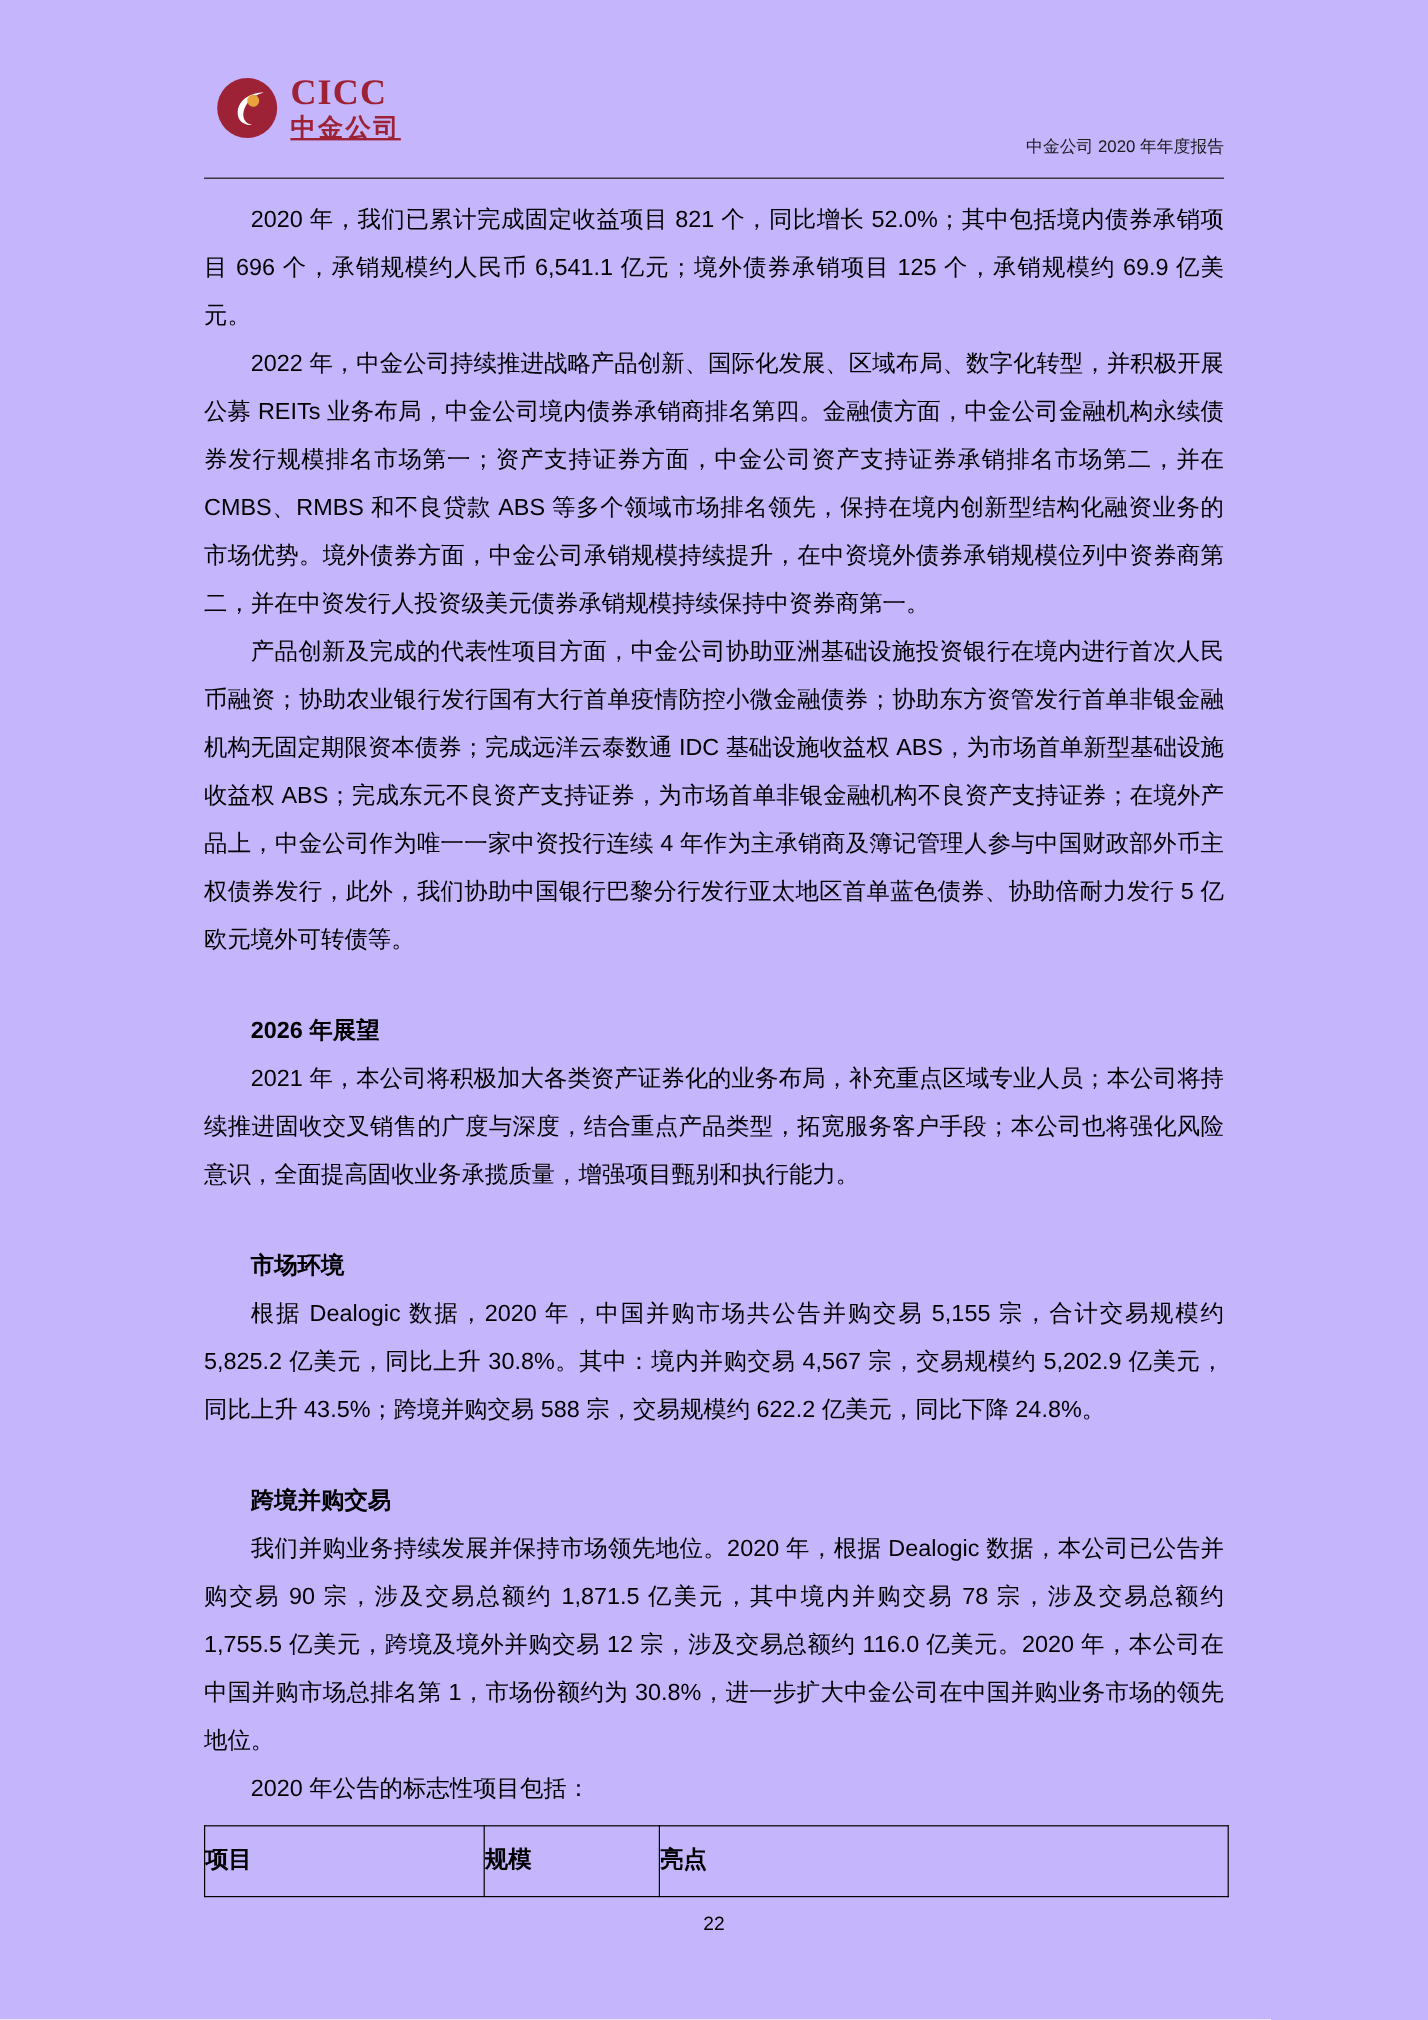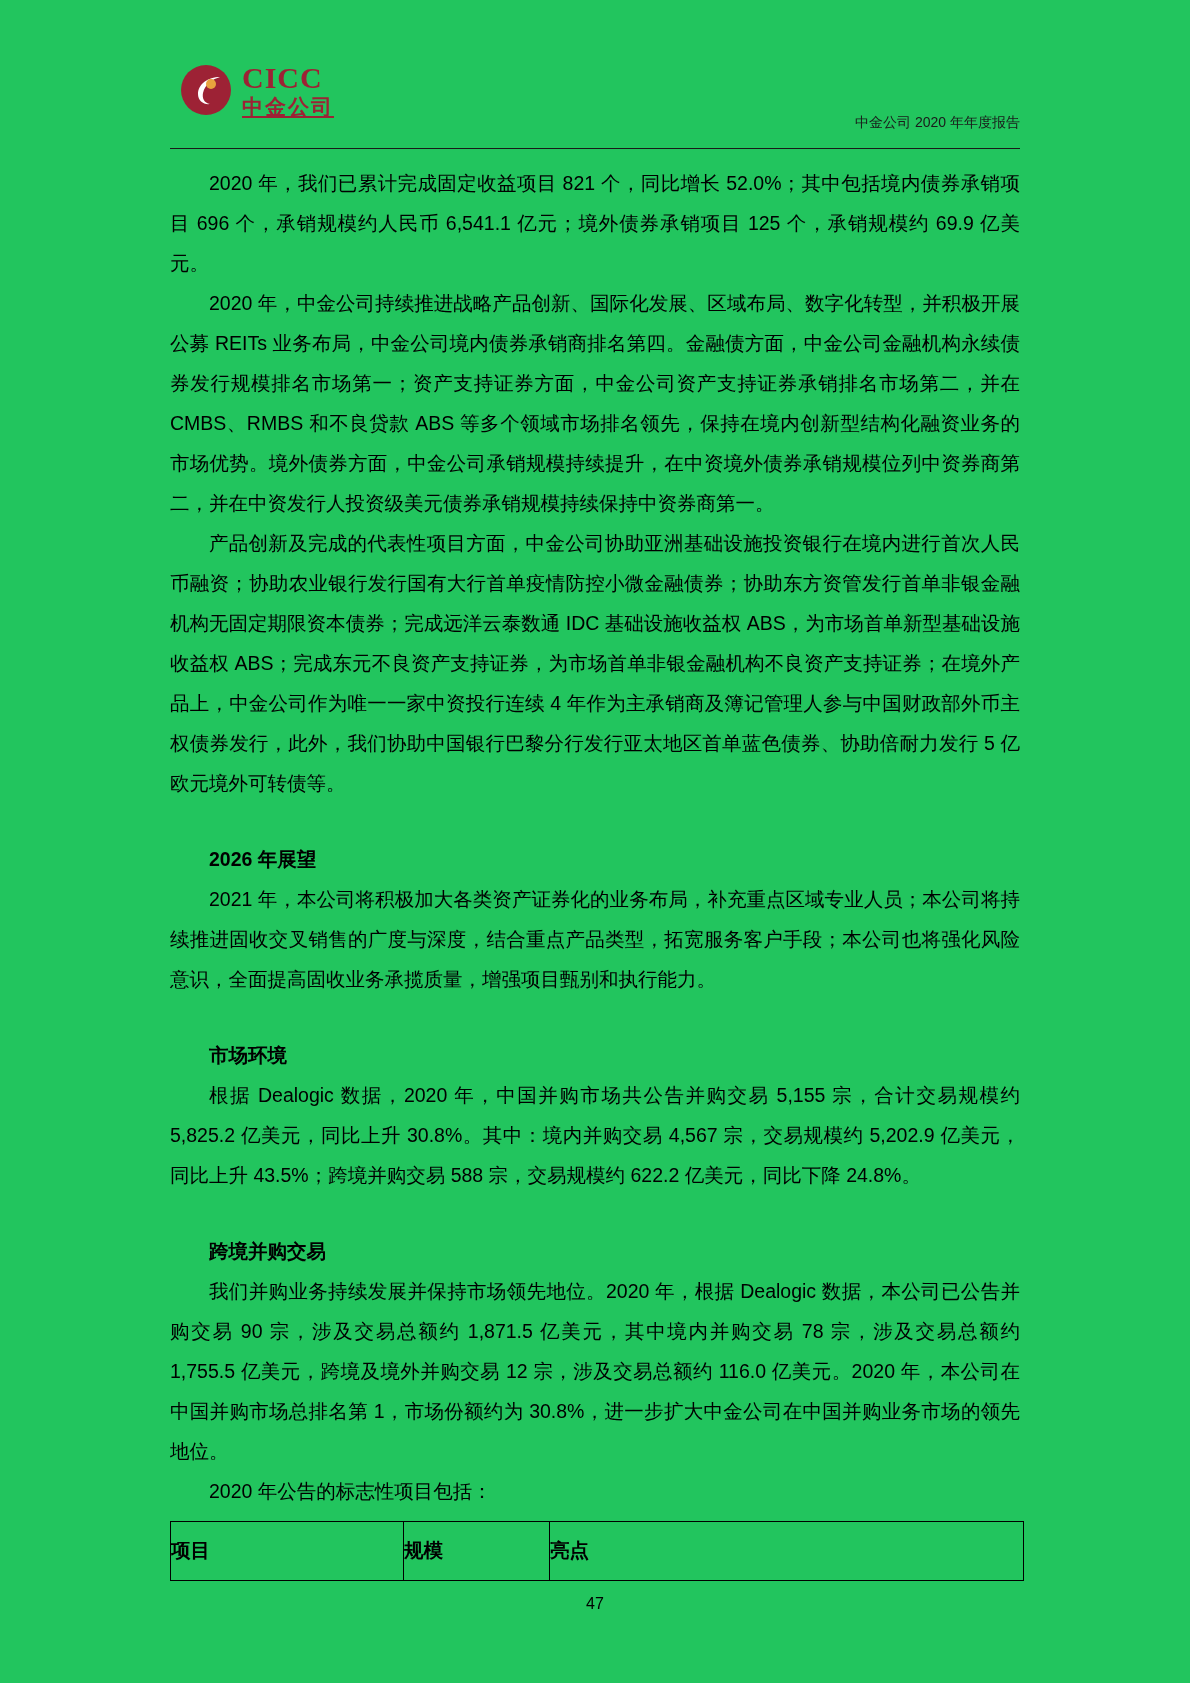--- a/index.html
+++ b/index.html
@@ -7,21 +7,21 @@
     padding: 0;
     background: #ffffff;
   }
   body {
     font-family: "Liberation Serif", serif;
   }
   .page {
     position: relative;
     width: 1190px;
     height: 1683px;
-    background: #22c55e;
+    background: #c4b5fd;
     box-sizing: border-box;
     overflow: hidden;
   }
 
   
   .header {
     position: absolute;
     top: 62px;
     left: 170px;
     right: 170px;
@@ -161,21 +161,21 @@
         <span class="logo-cn">中金公司</span>
       </div>
     </div>
     <div class="header-title">中金公司 2020 年年度报告</div>
   </div>
 
   <div class="header-rule"></div>
 
   <div class="content">
     <p class="para">2020 年，我们已累计完成固定收益项目 821 个，同比增长 52.0%；其中包括境内债券承销项目 696 个，承销规模约人民币 6,541.1 亿元；境外债券承销项目 125 个，承销规模约 69.9 亿美元。</p>
-    <p class="para">2020 年，中金公司持续推进战略产品创新、国际化发展、区域布局、数字化转型，并积极开展公募 REITs 业务布局，中金公司境内债券承销商排名第四。金融债方面，中金公司金融机构永续债券发行规模排名市场第一；资产支持证券方面，中金公司资产支持证券承销排名市场第二，并在 CMBS、RMBS 和不良贷款 ABS 等多个领域市场排名领先，保持在境内创新型结构化融资业务的市场优势。境外债券方面，中金公司承销规模持续提升，在中资境外债券承销规模位列中资券商第二，并在中资发行人投资级美元债券承销规模持续保持中资券商第一。</p>
+    <p class="para">2022 年，中金公司持续推进战略产品创新、国际化发展、区域布局、数字化转型，并积极开展公募 REITs 业务布局，中金公司境内债券承销商排名第四。金融债方面，中金公司金融机构永续债券发行规模排名市场第一；资产支持证券方面，中金公司资产支持证券承销排名市场第二，并在 CMBS、RMBS 和不良贷款 ABS 等多个领域市场排名领先，保持在境内创新型结构化融资业务的市场优势。境外债券方面，中金公司承销规模持续提升，在中资境外债券承销规模位列中资券商第二，并在中资发行人投资级美元债券承销规模持续保持中资券商第一。</p>
     <p class="para">产品创新及完成的代表性项目方面，中金公司协助亚洲基础设施投资银行在境内进行首次人民币融资；协助农业银行发行国有大行首单疫情防控小微金融债券；协助东方资管发行首单非银金融机构无固定期限资本债券；完成远洋云泰数通 IDC 基础设施收益权 ABS，为市场首单新型基础设施收益权 ABS；完成东元不良资产支持证券，为市场首单非银金融机构不良资产支持证券；在境外产品上，中金公司作为唯一一家中资投行连续 4 年作为主承销商及簿记管理人参与中国财政部外币主权债券发行，此外，我们协助中国银行巴黎分行发行亚太地区首单蓝色债券、协助倍耐力发行 5 亿欧元境外可转债等。</p>
 
     <div class="spacer-lg"></div>
     <p class="heading">2026 年展望</p>
     <p class="para">2021 年，本公司将积极加大各类资产证券化的业务布局，补充重点区域专业人员；本公司将持续推进固收交叉销售的广度与深度，结合重点产品类型，拓宽服务客户手段；本公司也将强化风险意识，全面提高固收业务承揽质量，增强项目甄别和执行能力。</p>
 
     <div class="spacer-lg"></div>
     <p class="heading-sub">市场环境</p>
     <p class="para">根据 Dealogic 数据，2020 年，中国并购市场共公告并购交易 5,155 宗，合计交易规模约 5,825.2 亿美元，同比上升 30.8%。其中：境内并购交易 4,567 宗，交易规模约 5,202.9 亿美元，同比上升 43.5%；跨境并购交易 588 宗，交易规模约 622.2 亿美元，同比下降 24.8%。</p>
 
@@ -189,16 +189,16 @@
         <tr>
           <th class="col-item">项目</th>
           <th class="col-scale">规模</th>
           <th class="col-highlight">亮点</th>
         </tr>
       </thead>
     </table>
   </div>
 
   <div class="footer">
-    <span>47</span>
+    <span>22</span>
   </div>
 
 </div>
 
 </body></html>

